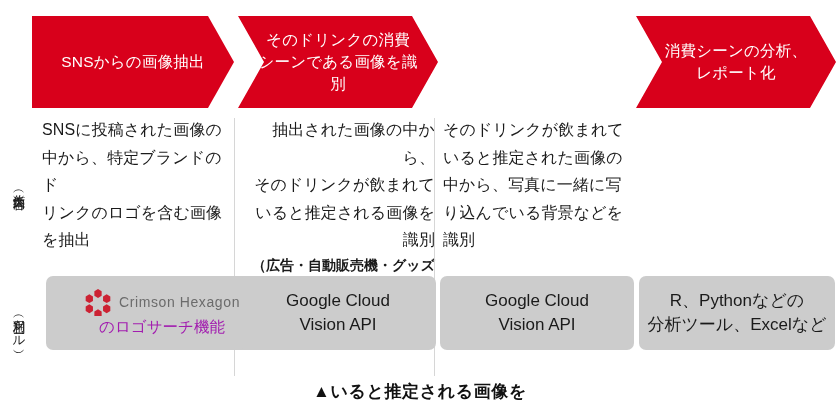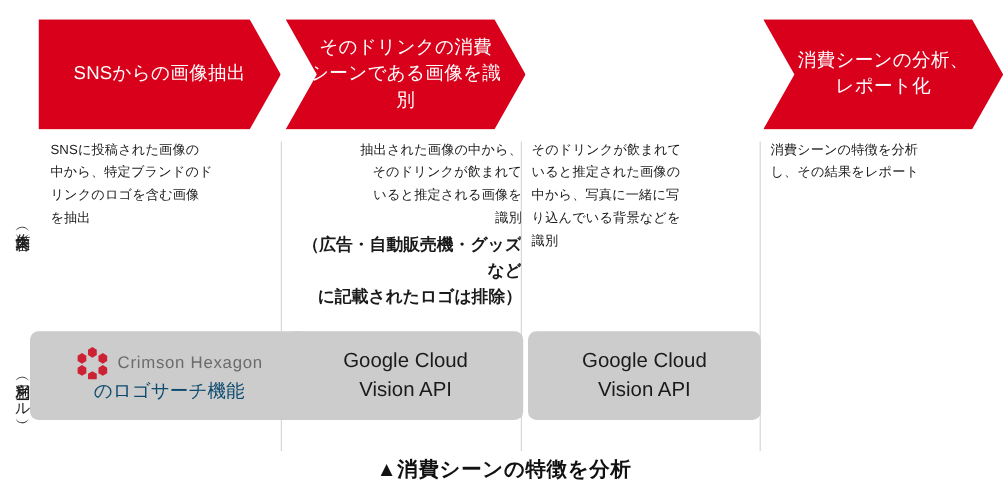--- a/index.html
+++ b/index.html
@@ -93,21 +93,21 @@
   }
   .desc-col .sep {
     position: absolute;
     left: -9px;
     top: 2px;
     width: 1px;
     height: 258px;
     background: #d6d6d6;
   }
   .desc-main {
-    font-size: 11px;
+    font-size: 16px;
     line-height: 1.72;
     color: #1a1a1a;
     letter-spacing: 0.1px;
     white-space: pre-line;
   }
   .desc-note {
     margin-top: 0;
     font-size: 14px;
     line-height: 1.6;
     color: #1a1a1a;
@@ -150,21 +150,21 @@
     gap: 7px;
     margin-bottom: 1px;
   }
   .brand-word {
     font-size: 14px;
     color: #6b6b6b;
     letter-spacing: 0.6px;
   }
   .tool-sub {
     font-size: 15.5px;
-    color: #0c4a6e;
+    color: #a21caf;
     line-height: 1.3;
   }
   .hexlogo { display: block; }
 
   
   .caption {
     position: absolute;
     left: 0;
     top: 380px;
     width: 840px;
@@ -217,33 +217,28 @@
 
     <div class="desc-col" style="left:443px; width:190px;">
       <div class="sep"></div>
       <div class="desc-main">そのドリンクが飲まれて
 いると推定された画像の
 中から、写真に一緒に写
 り込んでいる背景などを
 識別</div>
     </div>
 
-    <div class="desc-col" style="left:642px; width:194px;">
-      <div class="sep"></div>
-      <div class="desc-main">消費シーンの特徴を分析
-し、その結果をレポート</div>
-    </div>
 
   </div>
 
   <div class="side-label tools">（利用ツール）</div>
 
   <div class="tools-row">
 
-    <div class="tool-box" style="left:25px; width:232px;">
+    <div class="tool-box" style="left:46px; width:232px;">
       <div class="tool-brandline">
         <svg class="hexlogo" width="28" height="28" viewBox="0 0 100 100">
           <g fill="#cc2233">
             <polygon points="50,4 63,12 63,28 50,36 37,28 37,12"></polygon>
             <polygon points="81,22 94,30 94,46 81,54 68,46 68,30"></polygon>
             <polygon points="81,58 94,66 94,82 81,90 68,82 68,66"></polygon>
             <polygon points="50,76 63,84 63,100 50,108 37,100 37,84"></polygon>
             <polygon points="19,58 32,66 32,82 19,90 6,82 6,66"></polygon>
             <polygon points="19,22 32,30 32,46 19,54 6,46 6,30"></polygon>
           </g>
@@ -256,18 +251,22 @@
     <div class="tool-box" style="left:240px; width:196px;">
       <div class="tool-text">Google Cloud
 Vision API</div>
     </div>
 
     <div class="tool-box" style="left:440px; width:194px;">
       <div class="tool-text">Google Cloud
 Vision API</div>
     </div>
 
+    <div class="tool-box" style="left:639px; width:196px;">
+      <div class="tool-text">R、Pythonなどの
+分析ツール、Excelなど</div>
+    </div>
 
   </div>
 
-  <div class="caption">▲消費シーンの特徴を分析</div>
+  <div class="caption">▲いると推定される画像を</div>
 
 </div>
 
 </body></html>

